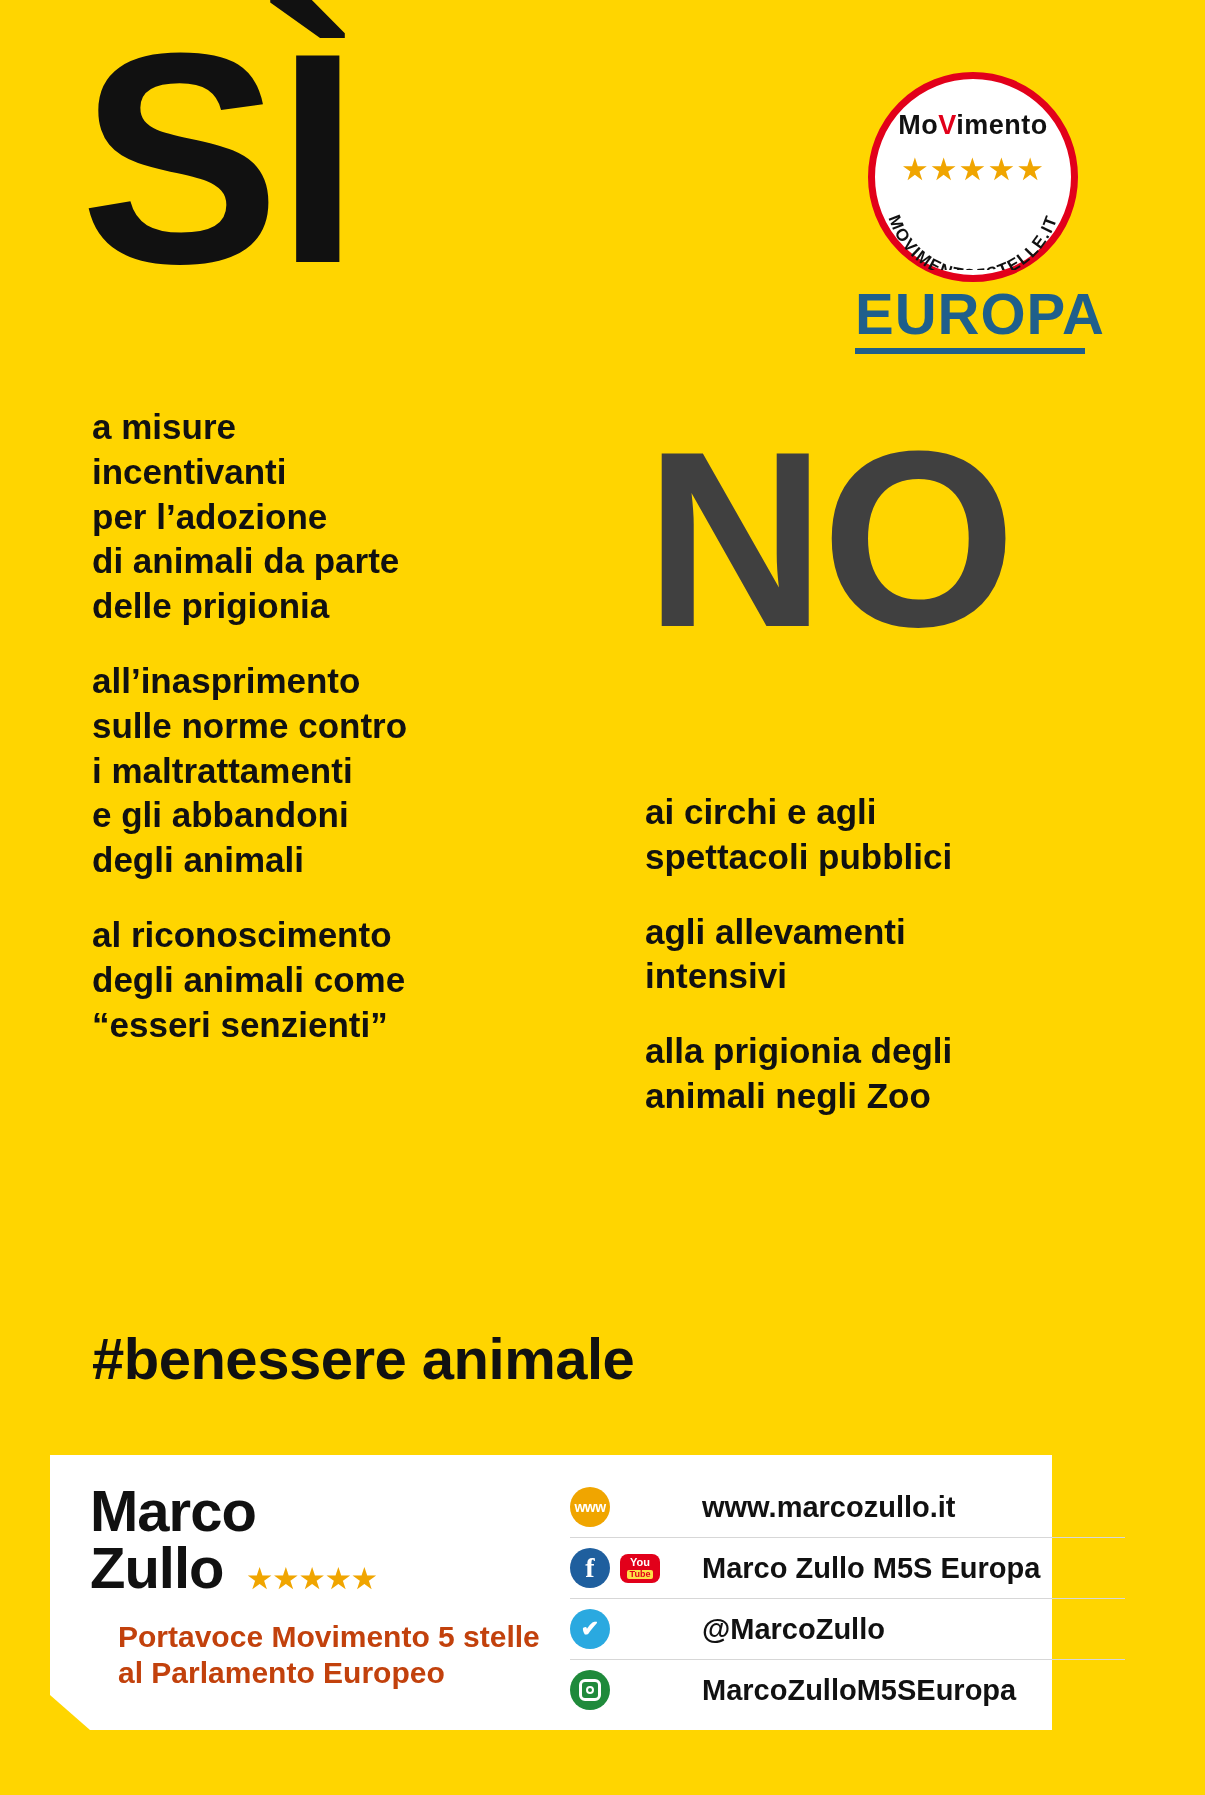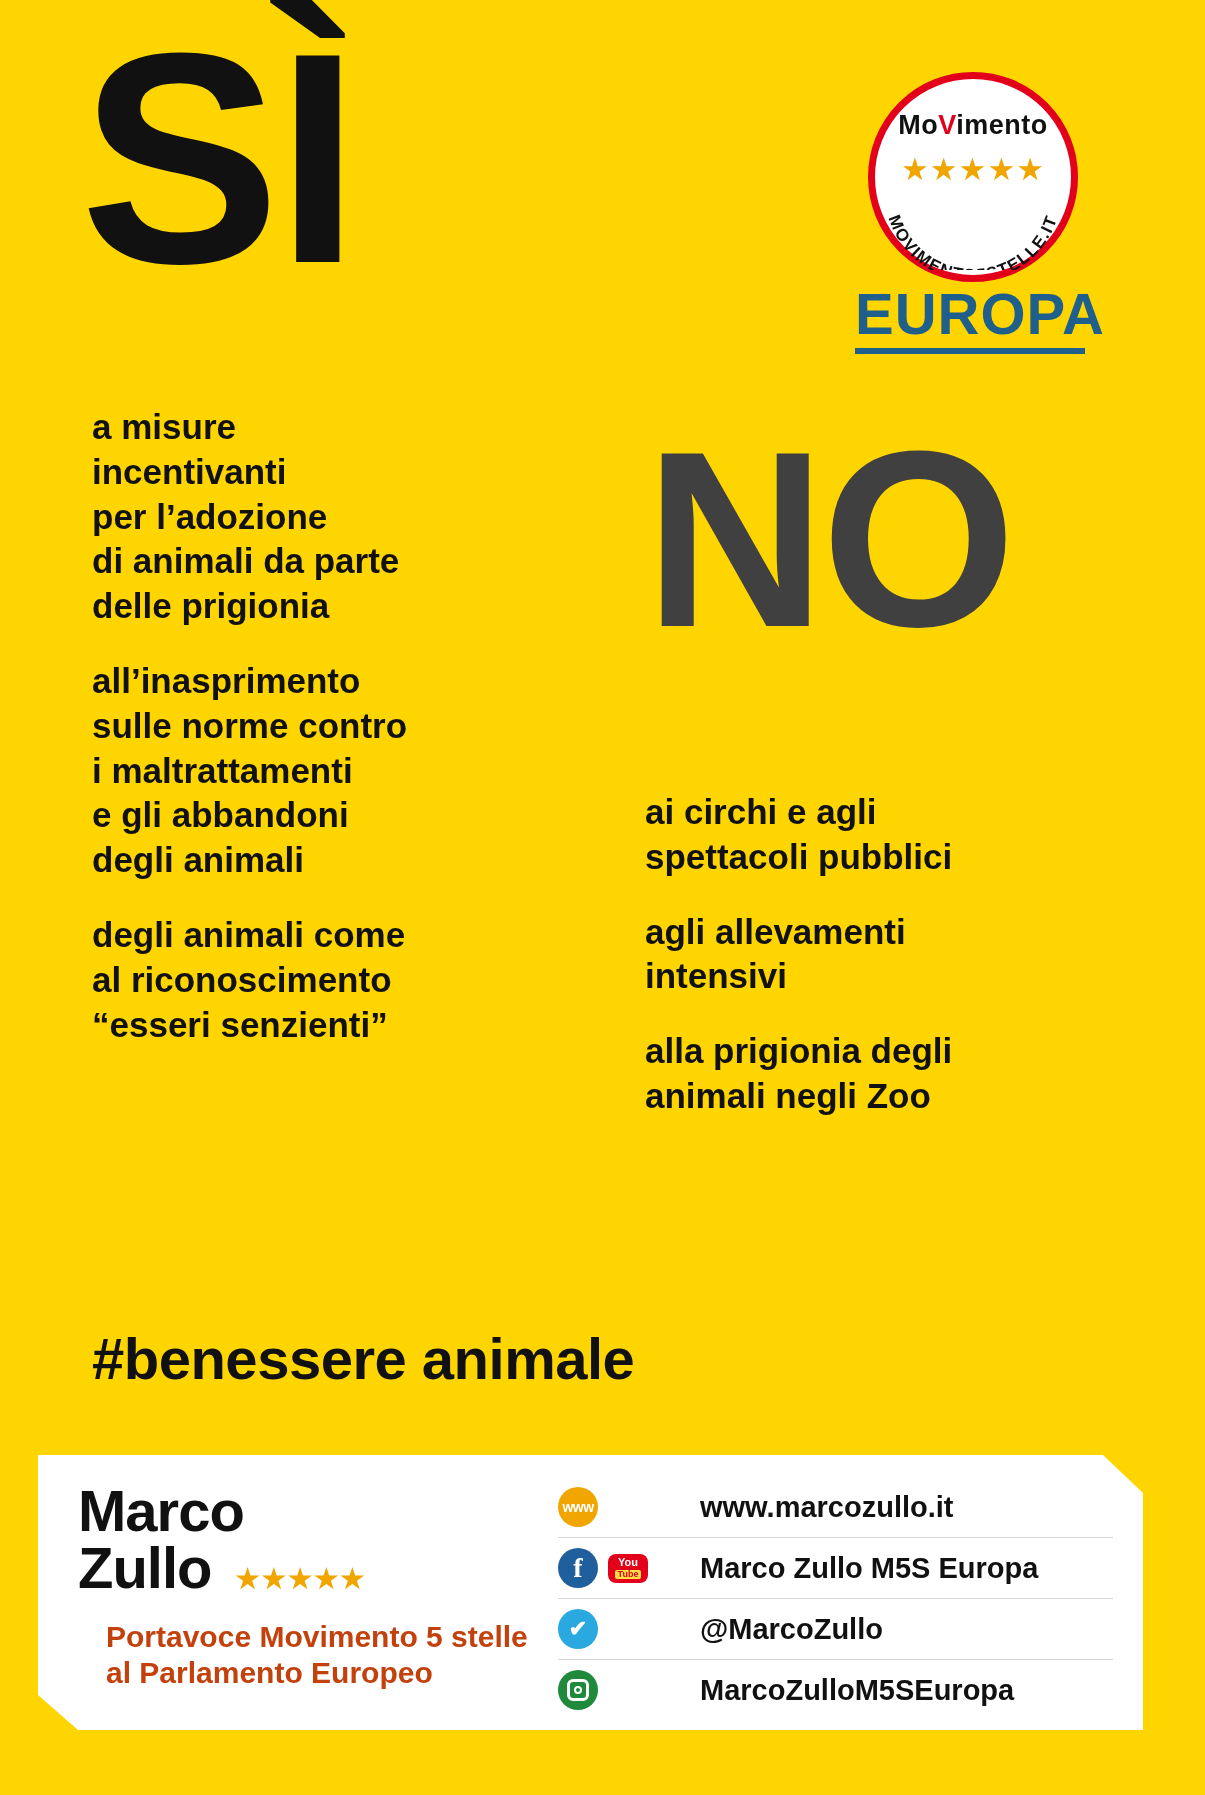--- a/index.html
+++ b/index.html
@@ -163,23 +163,23 @@
     top: 1325px;
     font-size: 58px;
     font-weight: 700;
     color: #111;
     letter-spacing: -0.5px;
   }
 
   
   .footer {
     position: absolute;
-    left: 38px;
+    left: 50px;
     top: 1455px;
-    width: 1105px;
+    width: 1002px;
     height: 275px;
     background: #ffffff;
     clip-path: polygon(0 0, 1065px 0, 1105px 38px, 1105px 275px, 40px 275px, 0 240px);
   }
   .footer-left {
     position: absolute;
     left: 40px;
     top: 28px;
     width: 470px;
   }
@@ -213,21 +213,21 @@
     position: absolute;
     left: 520px;
     top: 22px;
     width: 555px;
   }
   .sl-row {
     display: flex;
     align-items: center;
     height: 60px;
     border-bottom: 1px solid #d7d7d7;
-    gap: 30px;
+    gap: 20px;
   }
   .sl-row:last-child {
     border-bottom: none;
   }
   .sl-icons {
     width: 112px;
     display: flex;
     align-items: center;
     gap: 10px;
     flex: 0 0 112px;
@@ -342,22 +342,22 @@
       <div class="line">delle prigionia</div>
     </div>
     <div class="block">
       <div class="line">all’inasprimento</div>
       <div class="line">sulle norme contro</div>
       <div class="line">i maltrattamenti</div>
       <div class="line">e gli abbandoni</div>
       <div class="line">degli animali</div>
     </div>
     <div class="block">
+      <div class="line">al riconoscimento</div>
       <div class="line">degli animali come</div>
-      <div class="line">al riconoscimento</div>
       <div class="line">“esseri senzienti”</div>
     </div>
   </div>
 
   <div class="col col-right">
     <div class="block">
       <div class="line">ai circhi e agli</div>
       <div class="line">spettacoli pubblici</div>
     </div>
     <div class="block">

